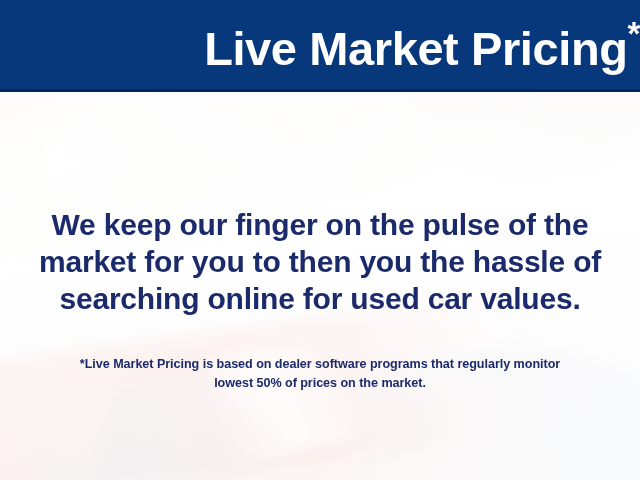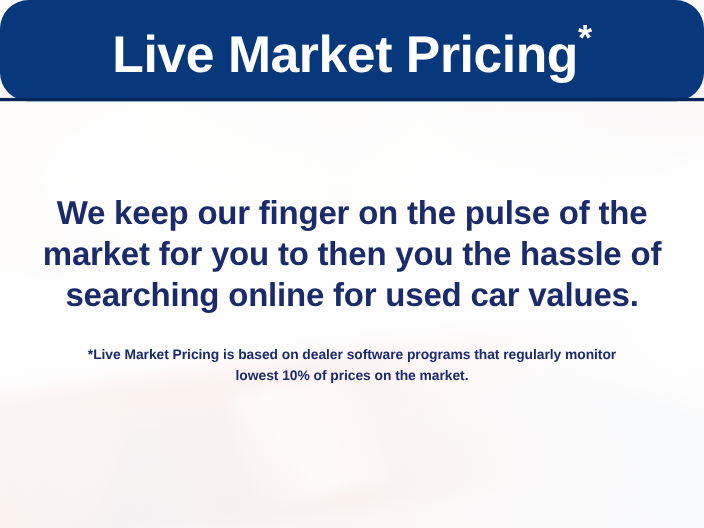--- a/index.html
+++ b/index.html
@@ -134,23 +134,22 @@
   .header-band {
     position: absolute;
     left: 0;
     top: 0;
     width: 100%;
     height: 92px;
     background: #07387c;
     box-sizing: border-box;
     display: flex;
     align-items: center;
-    justify-content: center;
+    justify-content: flex-end;
     z-index: 5;
-    border-radius: 26px;
   }
   .header-band::after {
     content: "";
     position: absolute;
     left: 0;
     right: 0;
     bottom: 0;
     height: 3px;
     background: #04265a;
   }
@@ -175,33 +174,33 @@
     position: absolute;
     left: 0;
     top: 92px;
     width: 100%;
     z-index: 4;
     text-align: center;
   }
 
   .headline {
     margin: 0;
-    padding: 84px 28px 0 28px;
+    padding: 114px 28px 0 28px;
     color: #1b2a6b;
     font-size: 30px;
     font-weight: bold;
     line-height: 37px;
     letter-spacing: -0.2px;
   }
   .headline-line {
     display: block;
   }
 
   .disclaimer {
-    margin: 0;
+    margin: 12px;
     padding: 26px 34px 0 34px;
     color: #1b2a6b;
     font-size: 12.6px;
     font-weight: bold;
     line-height: 19px;
     letter-spacing: -0.05px;
   }
   .disclaimer-line {
     display: block;
   }
@@ -231,18 +230,18 @@
   <div class="content">
 
     <p class="headline">
       <span class="headline-line">We keep our finger on the pulse of the</span>
       <span class="headline-line">market for you to then you the hassle of</span>
       <span class="headline-line">searching online for used car values.</span>
     </p>
 
     <p class="disclaimer">
       <span class="disclaimer-line">*Live Market Pricing is based on dealer software programs that regularly monitor</span>
-      <span class="disclaimer-line">lowest 10% of prices on the market.</span>
+      <span class="disclaimer-line">lowest 50% of prices on the market.</span>
     </p>
 
   </div>
 
 </div>
 
 </body></html>

